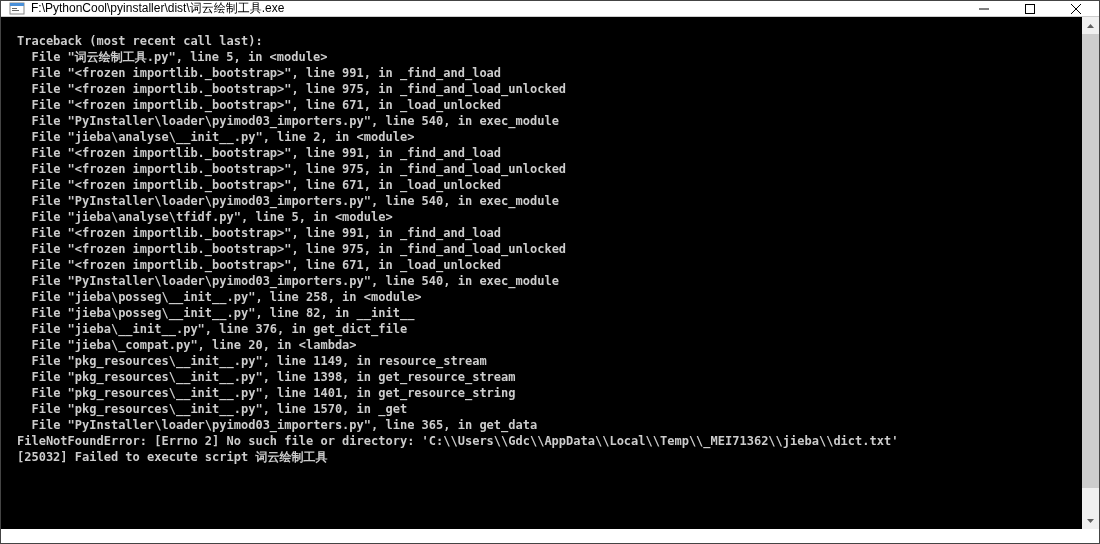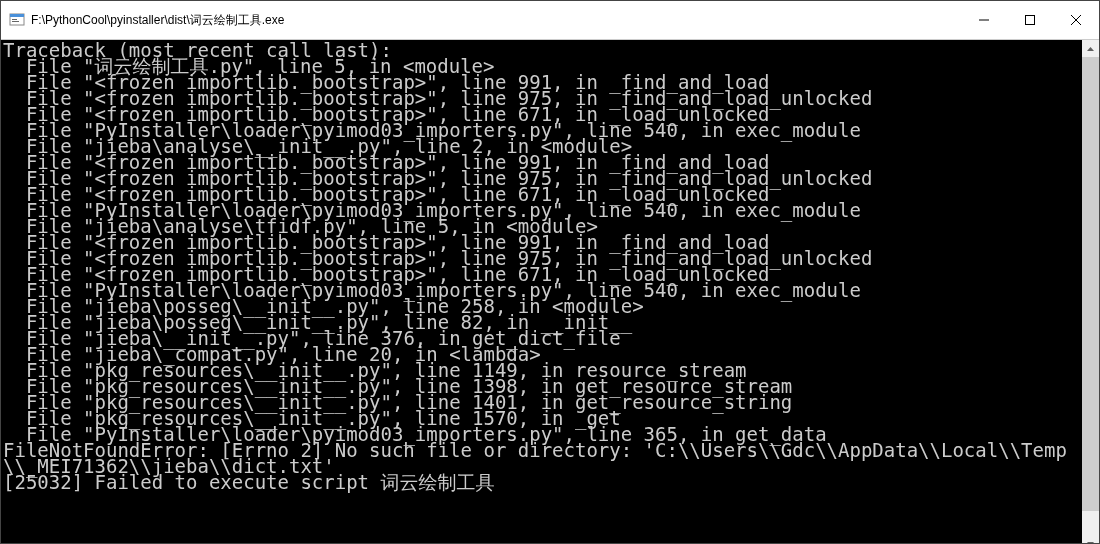--- a/index.html
+++ b/index.html
@@ -5,21 +5,21 @@
     * { margin: 0; padding: 0; box-sizing: border-box; }
     body {
       font-family: "Segoe UI", Tahoma, sans-serif;
       background: #fff;
       width: 1100px;
       height: 544px;
       overflow: hidden;
       border: 1px solid #444;
     }
     .titlebar {
-      height: 39px;
+      height: 16px;
       background: #fff;
       display: flex;
       align-items: center;
       border-bottom: 1px solid #ccc;
     }
     .titlebar-icon {
       width: 16px;
       height: 16px;
       margin-left: 8px;
       margin-right: 6px;
@@ -52,27 +52,28 @@
     .console {
       background: #000;
       color: #ccc;
       width: 100%;
       height: calc(100% - 30px);
       position: relative;
       overflow: hidden;
     }
     .console-content {
       font-family: "NSimSun", "SimSun", "Consolas", monospace;
-      font-size: 19px;
+      font-size: 12px;
       line-height: 16px;
       white-space: pre-wrap;
       word-break: break-all;
-      padding: 2px;
+      padding: 16px;
       letter-spacing: 0;
       width: calc(100% - 17px);
+      font-weight: bold;
     }
     .console-line { display: block; }
     .scrollbar {
       position: absolute;
       right: 0;
       top: 0;
       width: 17px;
       height: 100%;
       background: #f0f0f0;
     }

